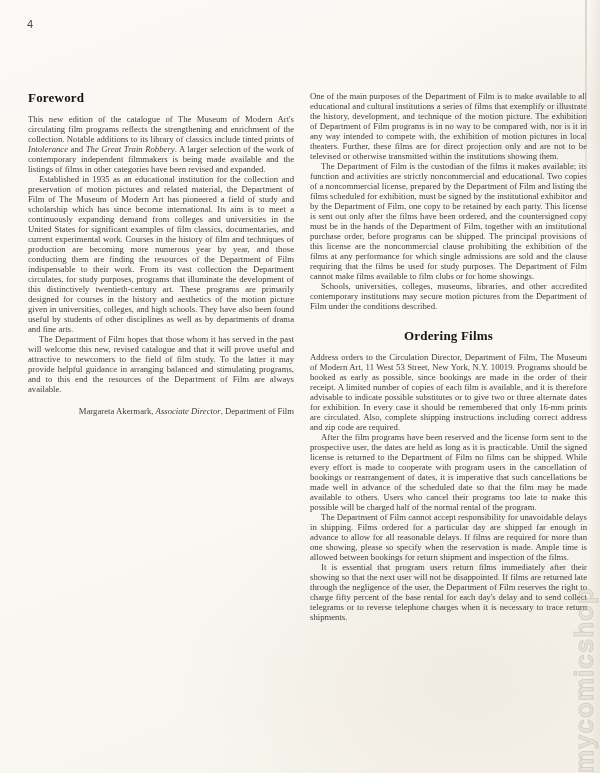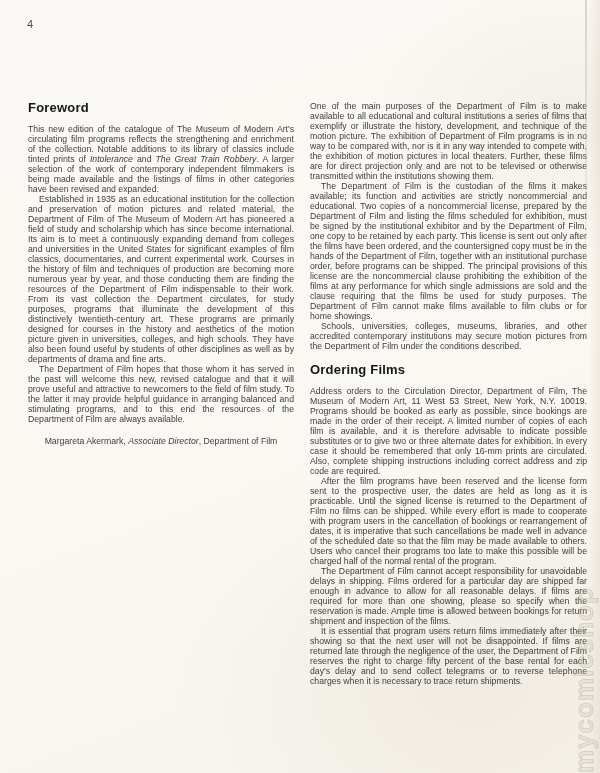--- a/index.html
+++ b/index.html
@@ -11,36 +11,36 @@
       radial-gradient(ellipse 300px 200px at 95% 15%, rgba(233,227,218,0.45), rgba(233,227,218,0) 70%),
       linear-gradient(160deg,#fbf9f5 0%,#faf8f2 55%,#f7f4ed 100%);
     font-family:"Liberation Sans","DejaVu Sans",sans-serif;
     overflow:hidden;
   }
   .page-number{
     position:absolute;left:27px;top:18px;
     font-size:11px;color:#4b4b4b;
   }
   .col{
-    position:absolute;top:101px;
+    position:absolute;top:91px;
     font-size:8.7px;line-height:10px;
-    text-align:justify;color:#3d3d3d;
+    text-align:justify;color:#3d3d3d;font-family:Liberation Serif, serif;
   }
   .col-left{left:28px;width:266px;}
   .col-right{left:310px;width:277px;}
   h2{
     margin:0 0 10px 0;
     font-size:13px;line-height:13px;
     font-weight:bold;letter-spacing:0.2px;
     color:#161616;text-align:left;
   }
-  h2.h2-second{margin-top:12px;}
+  h2.h2-second{margin-top:18px;text-align:center;}
   p{margin:0;text-indent:11px;}
   p.first{text-indent:0;}
-  p.signature{margin-top:12px;text-indent:0;text-align:center;}
+  p.signature{margin-top:12px;text-indent:0;text-align:right;}
   i{font-style:italic;}
   .watermark{
     position:absolute;
     left:570px;top:773px;
     width:176px;height:29px;
     transform:rotate(-90deg);
     transform-origin:0 0;
     font-size:26px;line-height:29px;
     font-weight:bold;letter-spacing:1px;
     color:rgba(196,188,173,0.22);

